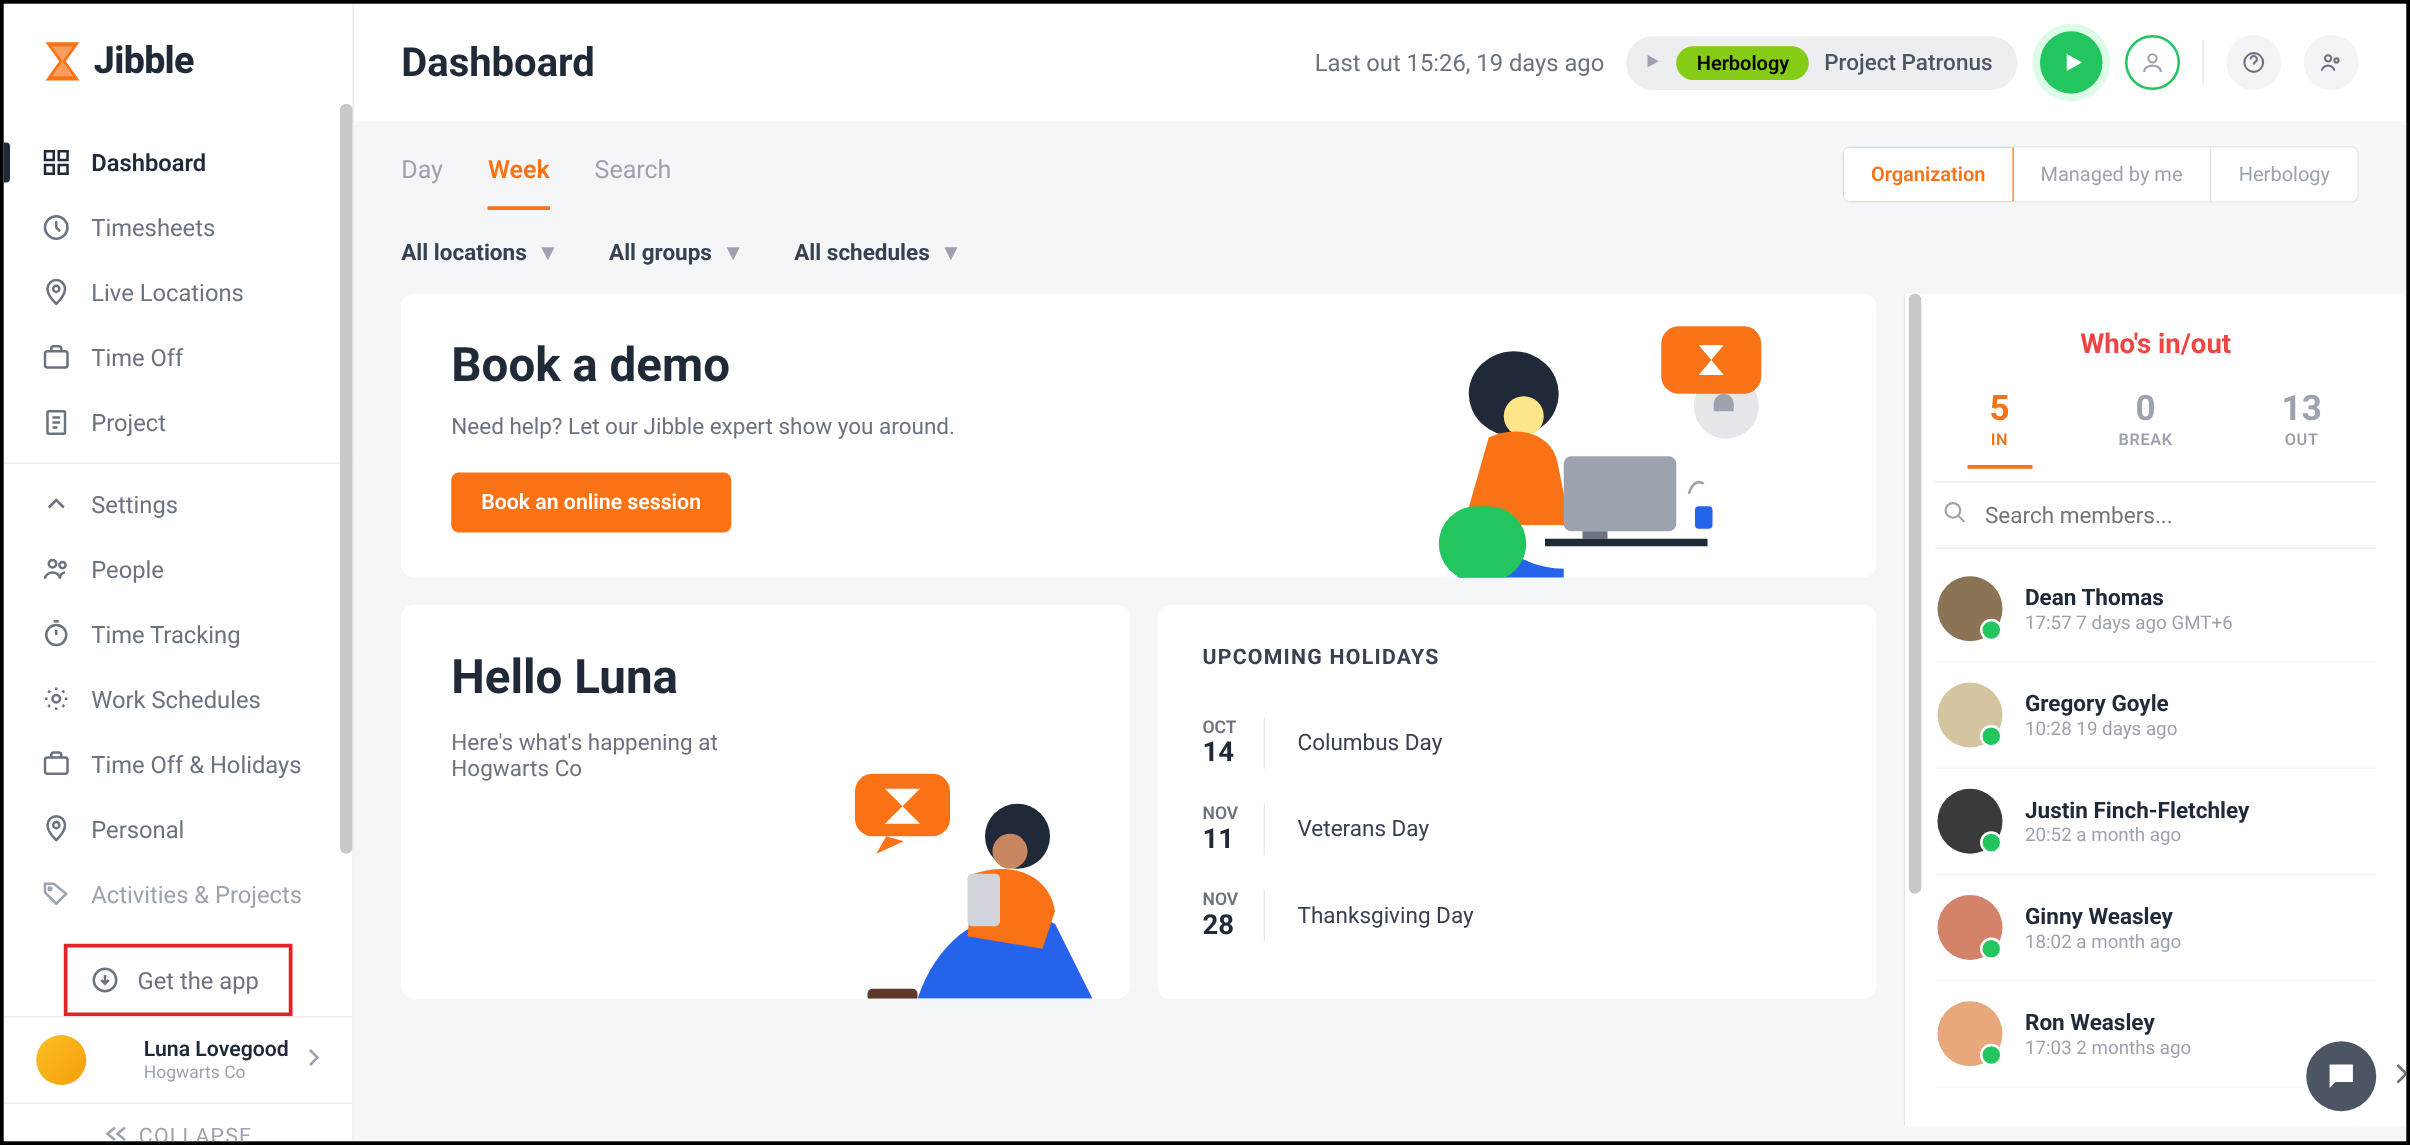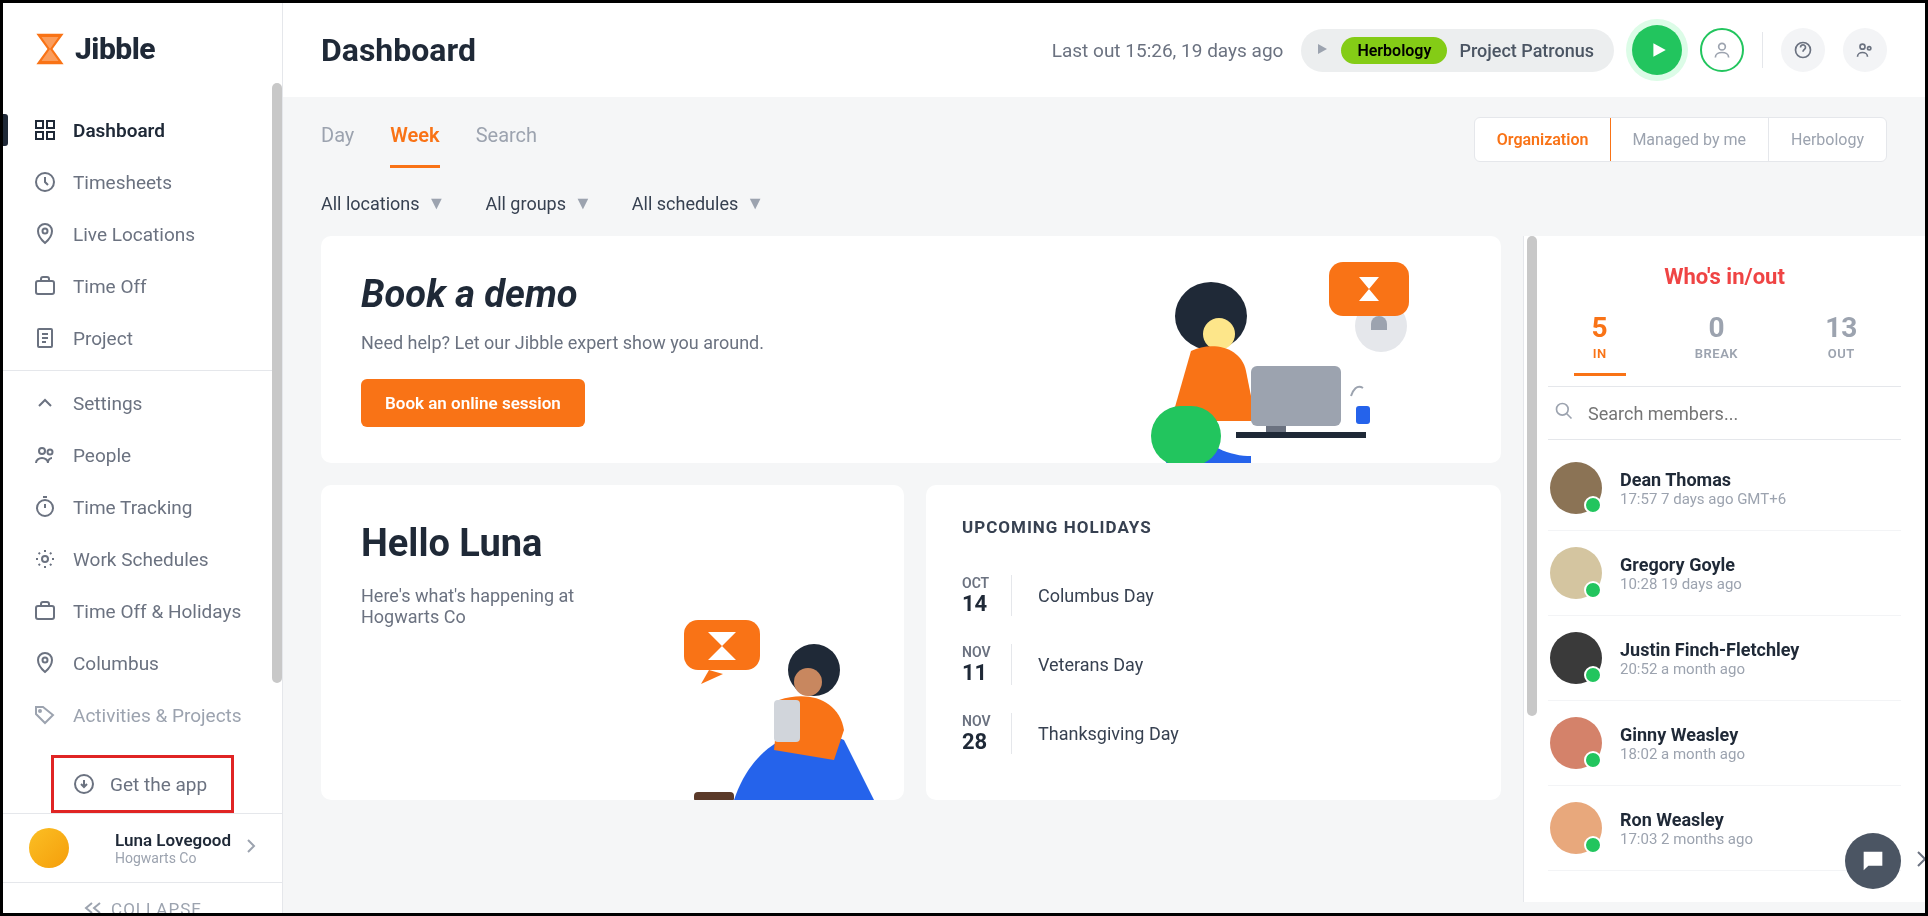--- a/index.html
+++ b/index.html
@@ -48,29 +48,29 @@
 
 .content { flex: 1; background: #f5f6f7; overflow: hidden; position: relative; }
 .tabs-row { display: flex; align-items: center; padding: 20px 38px 0; gap: 36px; }
 .tab { padding-bottom: 18px; font-size: 20px; color: #9ca3af; cursor: pointer; border-bottom: 3px solid transparent; }
 .tab.active { color: #f97316; font-weight: 600; border-bottom-color: #f97316; }
 .view-toggle { margin-left: auto; display: flex; border: 1px solid #e5e7eb; border-radius: 6px; overflow: hidden; background: #fff; margin-bottom: 12px; }
 .view-opt { padding: 12px 22px; font-size: 16px; color: #9ca3af; cursor: pointer; border-right: 1px solid #e5e7eb; }
 .view-opt:last-child { border-right: none; }
 .view-opt.active { color: #f97316; font-weight: 600; border: 1px solid #f97316; margin: -1px; }
 .filters-row { display: flex; align-items: center; gap: 40px; padding: 18px 38px 22px; }
-.filter { display: flex; align-items: center; gap: 8px; font-size: 18px; color: #374151; font-weight: 400; cursor: pointer; }
+.filter { display: flex; align-items: center; gap: 8px; font-size: 18px; color: #374151; font-weight: 700; cursor: pointer; }
 .filter .caret { color: #9ca3af; }
 
 
 .body-area { display: flex; gap: 22px; padding: 0 22px 0 38px; height: calc(100% - 150px); position: relative; }
 .body-scroll { position: absolute; left: 1244px; top: 0; width: 10px; height: 480px; background: #c8c8c8; border-radius: 5px; }
 .left-col { width: 1180px; display: flex; flex-direction: column; gap: 22px; }
 .card { background: #fff; border-radius: 10px; padding: 36px 40px; position: relative; overflow: hidden; }
-.demo-card h2 { font-size: 38px; font-weight: 700; color: #1f2937; margin-bottom: 16px; font-style: italic; }
+.demo-card h2 { font-size: 38px; font-weight: 700; color: #1f2937; margin-bottom: 16px; }
 .demo-card p { font-size: 18px; color: #6b7280; margin-bottom: 26px; }
 .btn-primary { background: #f97316; color: #fff; border: none; padding: 14px 24px; border-radius: 6px; font-size: 17px; font-weight: 600; cursor: pointer; }
 .demo-illus { position: absolute; right: 60px; top: 30px; width: 340px; height: 210px; }
 .speech-bubble { position: absolute; top: -4px; right: 32px; width: 80px; height: 54px; background: #f97316; border-radius: 14px; display: flex; align-items: center; justify-content: center; }
 .speech-bubble::after { content: ''; position: absolute; bottom: -10px; left: 22px; border: 10px solid transparent; border-top-color: #f97316; }
 .row-two { display: flex; gap: 22px; }
 .hello-card { flex: 1; }
 .hello-card h2 { font-size: 38px; font-weight: 700; color: #1f2937; margin-bottom: 20px; }
 .hello-card p { font-size: 18px; color: #6b7280; max-width: 250px; }
 .hello-illus { position: absolute; right: 0; bottom: 0; width: 230px; height: 190px; }
@@ -198,21 +198,21 @@
               <rect x="3" y="7" width="18" height="13" rx="2"></rect>
               <path d="M8 7V5a2 2 0 012-2h4a2 2 0 012 2v2"></path>
             </svg></span>
         <span>Time Off &amp; Holidays</span>
       </div>
       <div class="nav-item">
         <span class="nav-icon"><svg viewBox="0 0 24 24" fill="none" stroke="currentColor" stroke-width="2">
               <path d="M12 21s-7-6-7-12a7 7 0 0114 0c0 6-7 12-7 12z"></path>
               <circle cx="12" cy="9" r="2.5"></circle>
             </svg></span>
-        <span>Columbus</span>
+        <span>Personal</span>
       </div>
       <div class="sidebar-highlight-item">
         <span class="nav-icon"><svg viewBox="0 0 24 24" fill="none" stroke="currentColor" stroke-width="2">
               <path d="M20 12l-8 8-9-9V4h7l10 8z"></path>
               <circle cx="7" cy="8" r="1"></circle>
             </svg></span>
         <span>Activities &amp; Projects</span>
       </div>
     </div>
 

